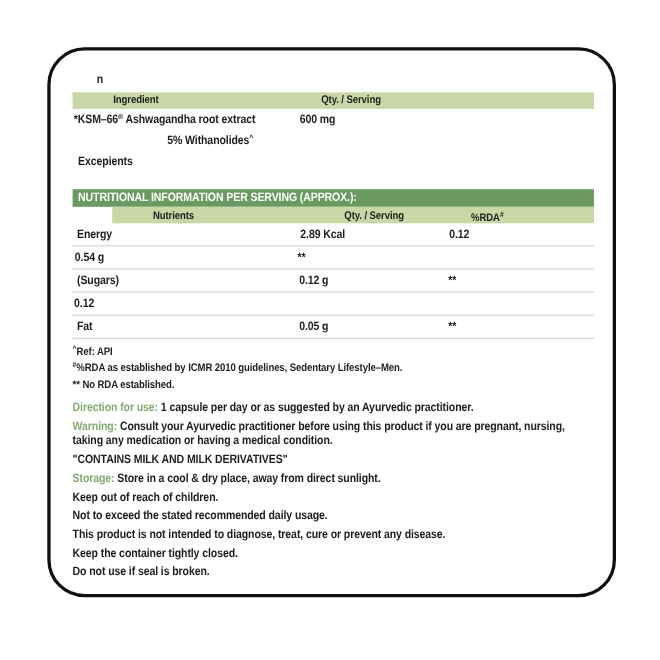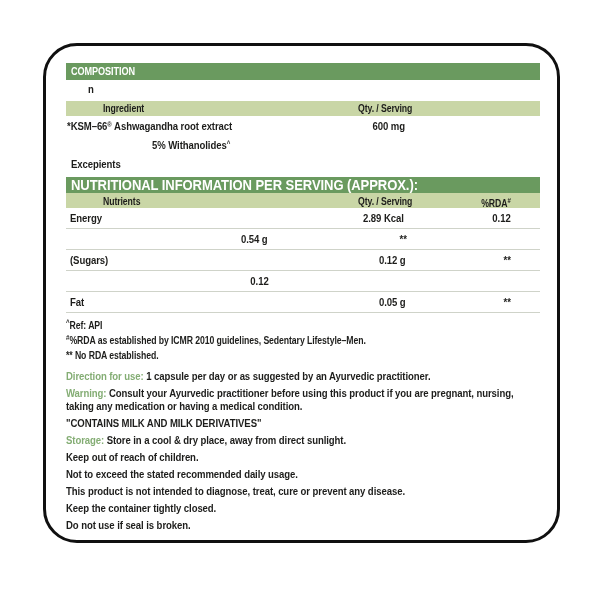--- a/index.html
+++ b/index.html
@@ -30,47 +30,44 @@
   .cond-c{display:inline-block;transform:scaleX(0.87);transform-origin:50% 50%;white-space:nowrap;}
   sup{font-size:7px;vertical-align:3.5px;letter-spacing:0;}
 
   .bar{box-sizing:border-box;}
   .bar.dark{background:var(--bar-dark);color:#ffffff;}
   .bar.light{background:var(--bar-light);color:var(--text);padding-left:32px;}
   .comp-title{height:17px;line-height:17px;font-size:10.5px;padding-left:5px;}
   .comp-note{height:18px;line-height:18px;font-size:11px;padding-left:22px;}
   .head-row{display:grid;height:15px;line-height:15px;font-size:10px;align-items:center;}
   .comp-grid{grid-template-columns:43% 29% 28%;}
-  .nut-grid{grid-template-columns:43% 29% 22% 6%;}
+  .nut-grid{grid-template-columns:43% 29% 22% 6%;margin-left:36px;}
   .comp-head{margin-top:3px;}
   .c1{text-align:left;padding-left:5px;}
-  .c2,.c3{text-align:right;}
+  .c2,.c3{text-align:left;}
   .row{display:grid;align-items:center;font-size:11px;}
   .comp-row{min-height:19px;grid-template-columns:43% 29% 28%;}
   .comp-row .c1{padding-left:1px;}
   .comp-row.ind .c1{padding-left:86px;}
   .comp-row.ind2 .c1{padding-left:5px;}
-  .nut-title{height:16px;line-height:16px;font-size:15px;padding-left:5px;margin-top:4px;}
+  .nut-title{height:16px;line-height:16px;font-size:11px;padding-left:5px;margin-top:16px;}
   .nut-row{height:20px;grid-template-columns:43% 29% 22% 6%;border-bottom:1px solid var(--separator);}
   .nut-row .c1{padding-left:4px;}
   .footnotes{margin-top:4px;font-size:10px;}
   .fn{line-height:12.5px;}
   .info{font-size:11px;line-height:13px;margin:4px 0 0 0;width:545px;transform:scaleX(0.87);transform-origin:0 0;}
   .info.first{margin-top:8px;}
   .lbl{color:var(--accent-green);}
 </style>
 </head>
 <body>
 
 <div class="card">
   <div class="content">
 
-    <div class="bar dark comp-title">
-      <span class="cond">COMPOSITION</span>
-    </div>
     <div class="comp-note">
       <span class="cond">n</span>
     </div>
     <div class="bar light head-row comp-grid comp-head">
       <span class="c1"><span class="cond">Ingredient</span></span>
       <span class="c2"><span class="cond-c">Qty. / Serving</span></span>
       <span class="c3"></span>
     </div>
 
     <div class="row comp-row">

